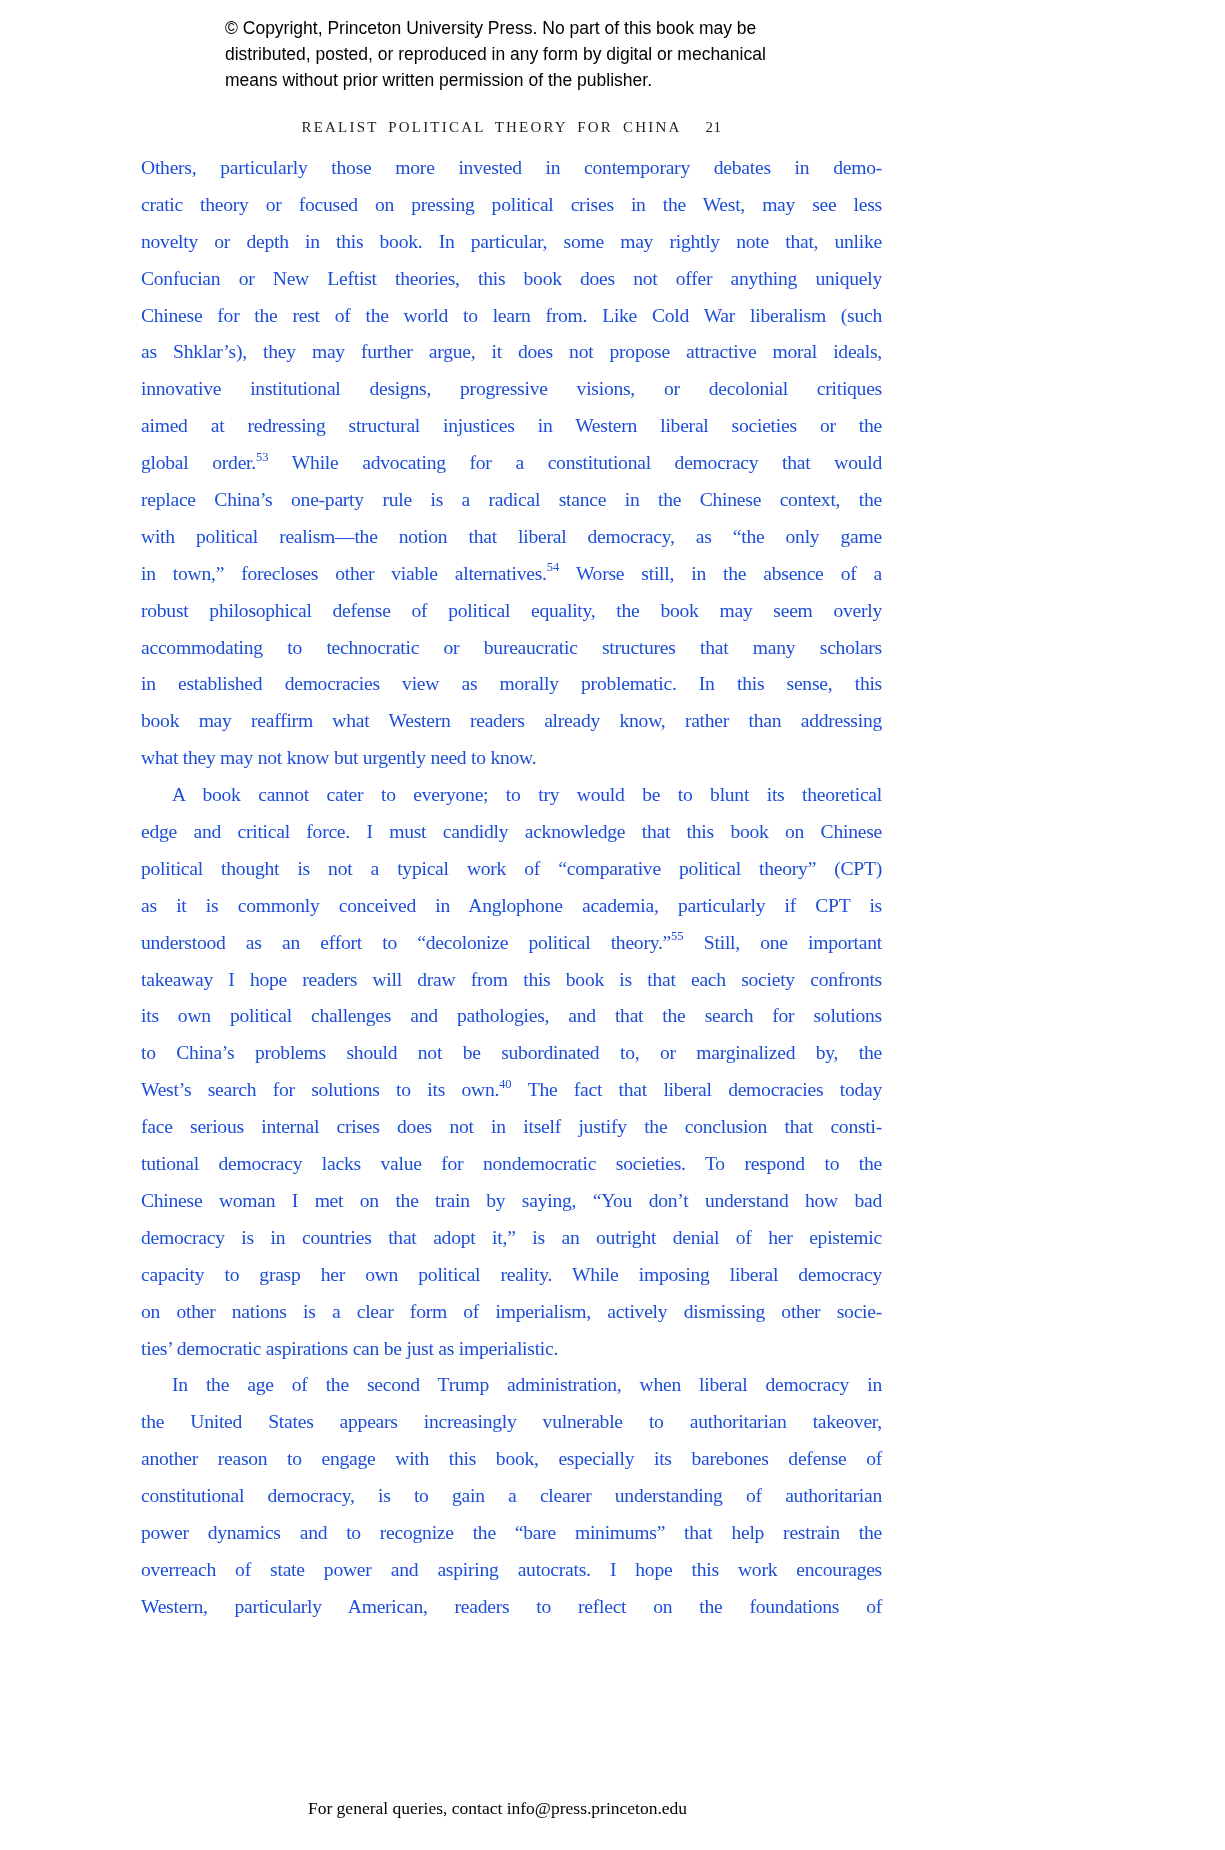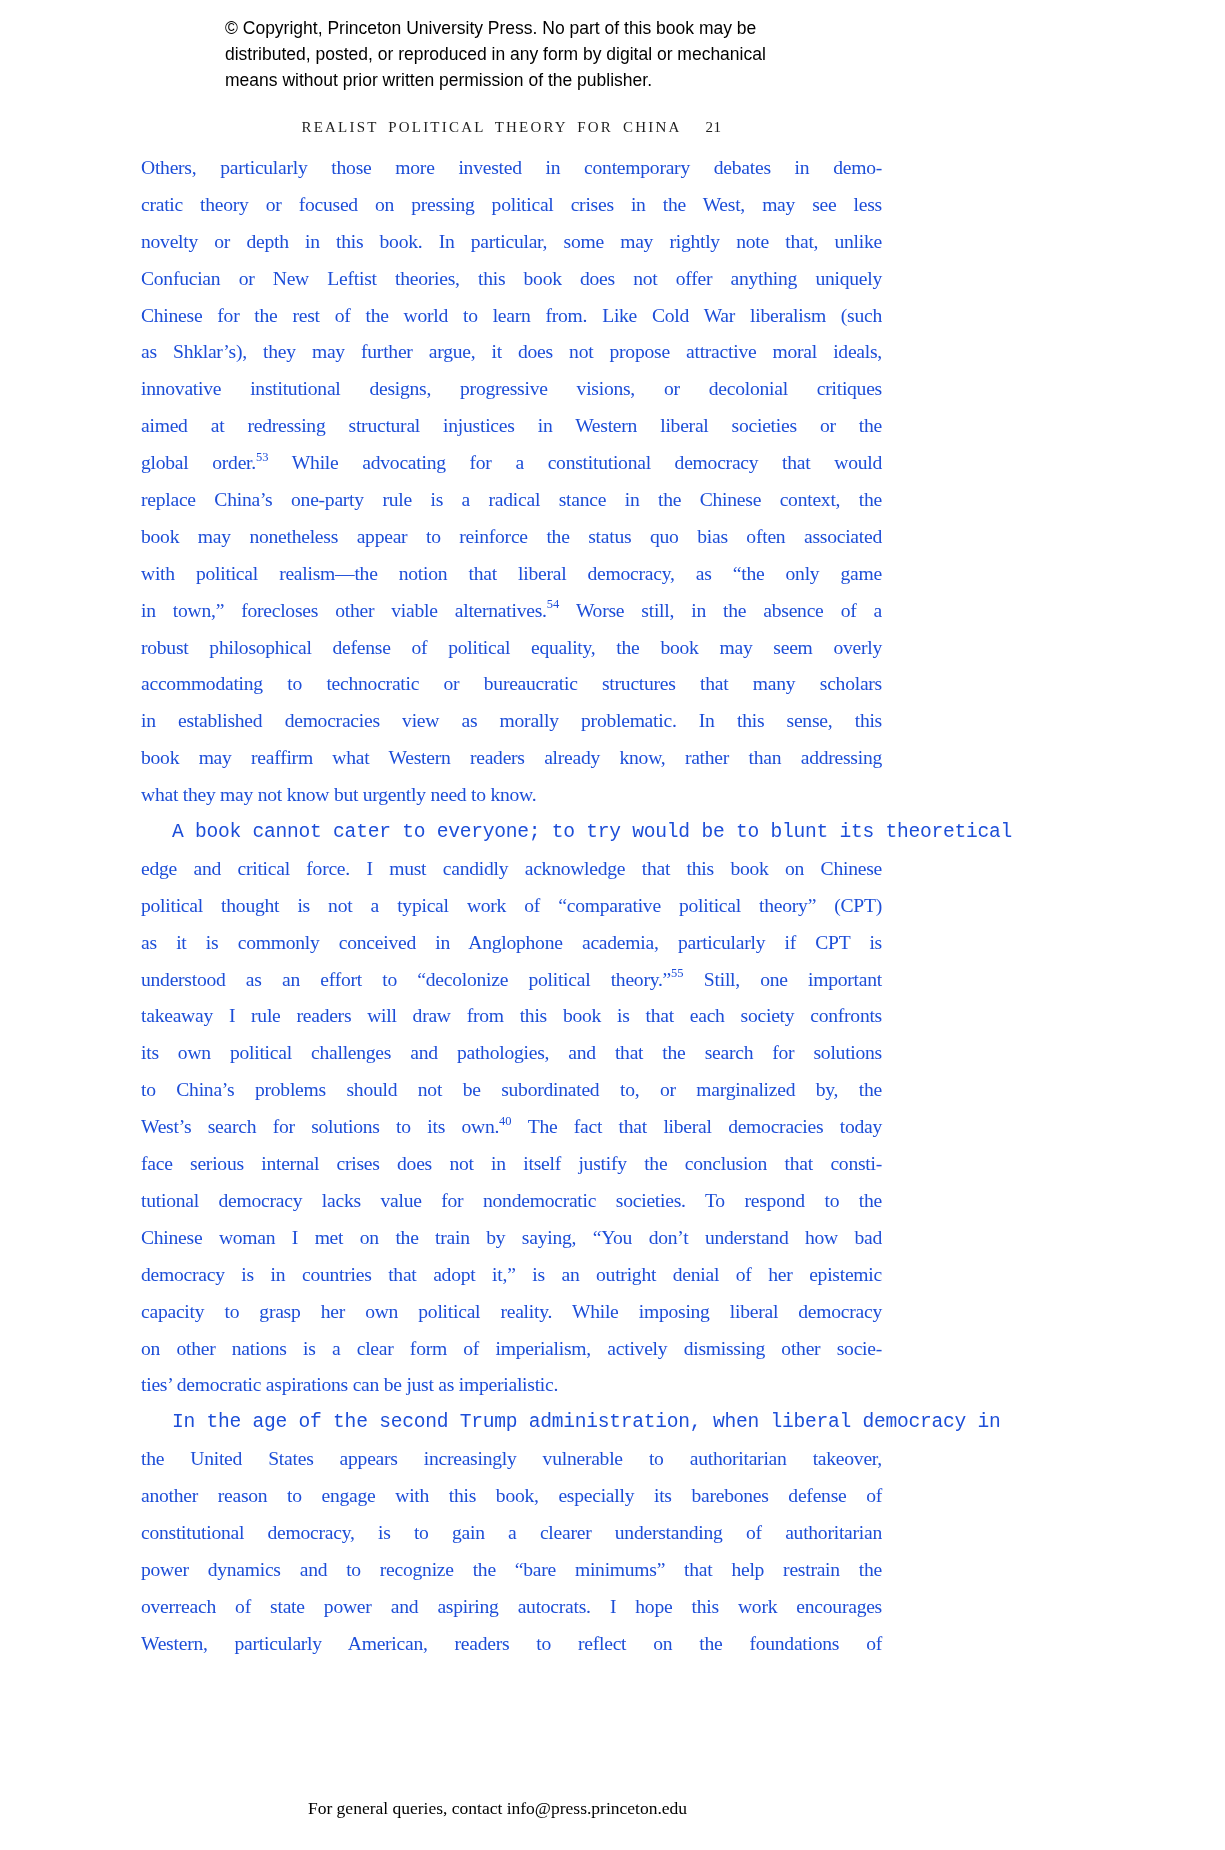--- a/index.html
+++ b/index.html
@@ -62,21 +62,20 @@
     height: 36.9px;
     text-align: justify;
     text-align-last: justify;
     white-space: nowrap;
   }
   .body-text .line.flush {
     text-align-last: left;
   }
   .body-text .line.indent {
     text-indent: 31px;
-    font-family: Liberation Mono, monospace;
   }
   .body-text sup {
     font-size: 12.5px;
     letter-spacing: 0;
     line-height: 0;
     position: relative;
     top: -1px;
   }
   
   .page-footer {
@@ -110,36 +109,35 @@
         <div class="line">Others, particularly those more invested in contemporary debates in demo-</div>
         <div class="line">cratic theory or focused on pressing political crises in the West, may see less</div>
         <div class="line">novelty or depth in this book. In particular, some may rightly note that, unlike</div>
         <div class="line">Confucian or New Leftist theories, this book does not offer anything uniquely</div>
         <div class="line">Chinese for the rest of the world to learn from. Like Cold War liberalism (such</div>
         <div class="line">as Shklar’s), they may further argue, it does not propose attractive moral ideals,</div>
         <div class="line">innovative institutional designs, progressive visions, or decolonial critiques</div>
         <div class="line">aimed at redressing structural injustices in Western liberal societies or the</div>
         <div class="line">global order.<sup>53</sup> While advocating for a constitutional democracy that would</div>
         <div class="line">replace China’s one-party rule is a radical stance in the Chinese context, the</div>
-        <div class="line">book may nonetheless appear to reinforce the status quo bias often associated</div>
         <div class="line">with political realism—the notion that liberal democracy, as “the only game</div>
         <div class="line">in town,” forecloses other viable alternatives.<sup>54</sup> Worse still, in the absence of a</div>
         <div class="line">robust philosophical defense of political equality, the book may seem overly</div>
         <div class="line">accommodating to technocratic or bureaucratic structures that many scholars</div>
         <div class="line">in established democracies view as morally problematic. In this sense, this</div>
         <div class="line">book may reaffirm what Western readers already know, rather than addressing</div>
         <div class="line flush">what they may not know but urgently need to know.</div>
       </div>
       <div>
         <div class="line indent">A book cannot cater to everyone; to try would be to blunt its theoretical</div>
         <div class="line">edge and critical force. I must candidly acknowledge that this book on Chinese</div>
         <div class="line">political thought is not a typical work of “comparative political theory” (CPT)</div>
         <div class="line">as it is commonly conceived in Anglophone academia, particularly if CPT is</div>
         <div class="line">understood as an effort to “decolonize political theory.”<sup>55</sup> Still, one important</div>
-        <div class="line">takeaway I rule readers will draw from this book is that each society confronts</div>
+        <div class="line">takeaway I hope readers will draw from this book is that each society confronts</div>
         <div class="line">its own political challenges and pathologies, and that the search for solutions</div>
         <div class="line">to China’s problems should not be subordinated to, or marginalized by, the</div>
         <div class="line">West’s search for solutions to its own.<sup>40</sup> The fact that liberal democracies today</div>
         <div class="line">face serious internal crises does not in itself justify the conclusion that consti-</div>
         <div class="line">tutional democracy lacks value for nondemocratic societies. To respond to the</div>
         <div class="line">Chinese woman I met on the train by saying, “You don’t understand how bad</div>
         <div class="line">democracy is in countries that adopt it,” is an outright denial of her epistemic</div>
         <div class="line">capacity to grasp her own political reality. While imposing liberal democracy</div>
         <div class="line">on other nations is a clear form of imperialism, actively dismissing other socie-</div>
         <div class="line flush">ties’ democratic aspirations can be just as imperialistic.</div>

